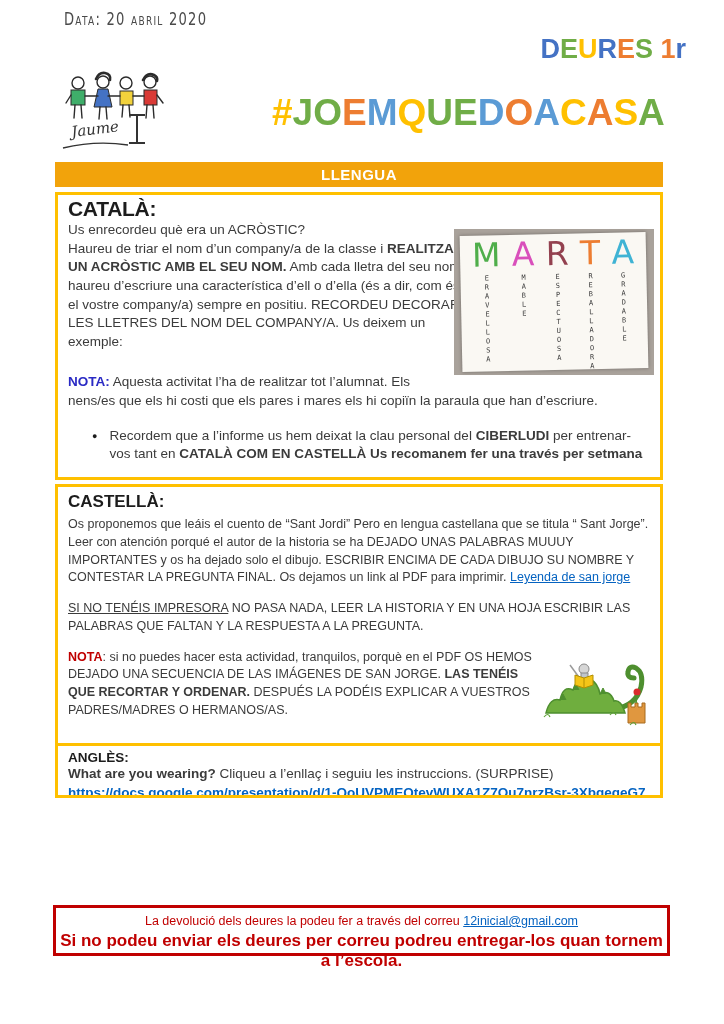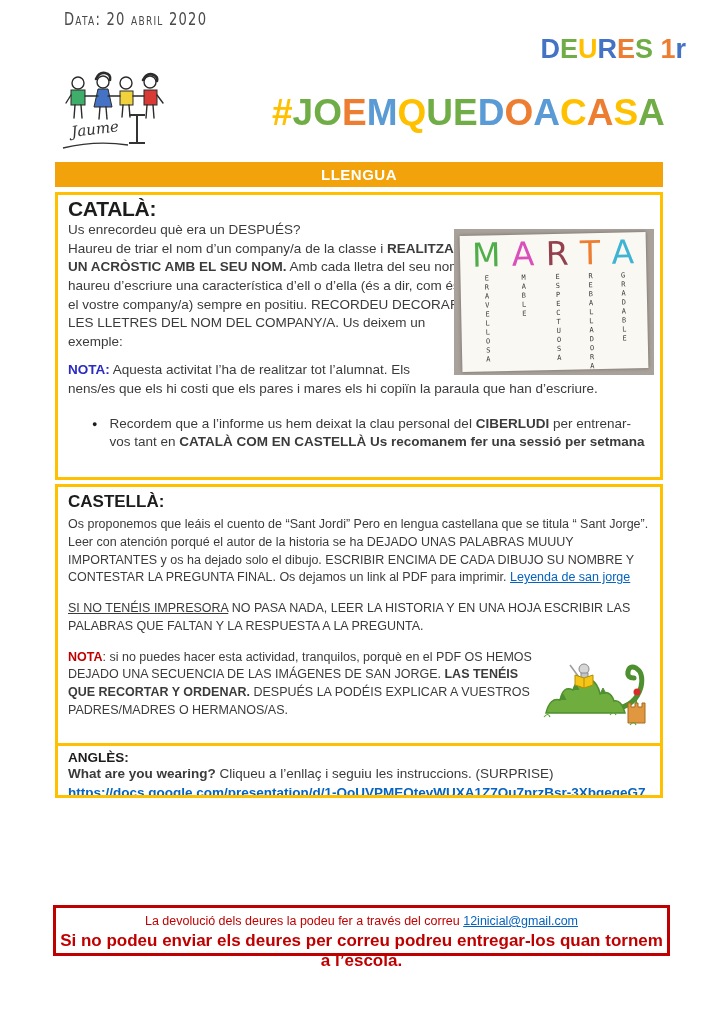--- a/index.html
+++ b/index.html
@@ -30,21 +30,21 @@
   .h-big{font-size:21px;font-weight:bold;color:#1c1c1c;letter-spacing:-.3px;}
   .h-mid{font-size:17px;font-weight:bold;color:#1c1c1c;}
   .h-sml{font-size:13.5px;font-weight:bold;color:#1c1c1c;}
   .small{font-size:13.5px;line-height:1.38;}
   .xsmall{font-size:12.5px;line-height:1.42;}
   .u{text-decoration:underline;}
   .nota-blue{color:var(--nota_blue);font-weight:bold;}
   .nota-red{color:var(--red);font-weight:bold;}
   .link{color:var(--link_blue);text-decoration:underline;cursor:pointer;}
   .textcol{width:398px;}
-  .nota{margin-top:10px;}
+  .nota{margin-top:22px;}
   .bullet{display:flex;margin-top:16px;padding-left:24px;gap:12px;align-items:flex-start;}
   .dot{font-size:9px;line-height:19px;color:#1c1c1c;}
   
   .acro{position:absolute;top:34px;right:6px;width:200px;height:146px;background:#a9a29b;}
   .paper{
     position:absolute;left:7px;top:5px;right:7px;bottom:5px;background:#faf8f3;
     transform:rotate(-1.2deg);box-shadow:0 0 4px rgba(0,0,0,.35);
     display:flex;justify-content:space-between;padding:3px 12px 4px;box-sizing:border-box;overflow:hidden;
   }
   .acro-col{display:flex;flex-direction:column;align-items:center;}
@@ -109,21 +109,21 @@
 
 <div class="hashtag"><span style="color: rgb(255, 192, 0);">#</span><span style="color: rgb(112, 173, 71);">J</span><span style="color: rgb(112, 173, 71);">O</span><span style="color: rgb(237, 125, 49);">E</span><span style="color: rgb(91, 155, 213);">M</span><span style="color: rgb(255, 192, 0);">Q</span><span style="color: rgb(112, 173, 71);">U</span><span style="color: rgb(112, 173, 71);">E</span><span style="color: rgb(91, 155, 213);">D</span><span style="color: rgb(237, 125, 49);">O</span><span style="color: rgb(91, 155, 213);">A</span><span style="color: rgb(255, 192, 0);">C</span><span style="color: rgb(237, 125, 49);">A</span><span style="color: rgb(255, 192, 0);">S</span><span style="color: rgb(112, 173, 71);">A</span></div>
 
 <div class="banner">
   <span>LLENGUA</span>
 </div>
 
 <section class="box" id="catala">
   <div class="h-big">CATALÀ:</div>
   <div class="textcol">
-    <div class="small">Us enrecordeu què era un DESPUÉS?</div>
+    <div class="small">Us enrecordeu què era un ACRÒSTIC?</div>
     <div class="small">
       <span>Haureu de triar el nom d’un company/a de la classe i </span><b>REALITZAR UN ACRÒSTIC AMB EL SEU NOM.</b><span> Amb cada lletra del seu nom haureu d’escriure una característica d’ell o d’ella  (és a dir, com és el vostre company/a) sempre en positiu. RECORDEU DECORAR LES LLETRES DEL NOM DEL COMPANY/A.  Us deixem un exemple:</span>
     </div>
   </div>
 
   <div class="acro">
     <div class="paper">
         <div class="acro-col">
           <div class="acro-big" style="color: rgb(79, 174, 74);">M</div>
           <div class="acro-word">ERAVELLOSA</div>
@@ -148,21 +148,21 @@
   </div>
 
   <div class="small nota">
     <span class="nota-blue">NOTA:</span><span> Aquesta activitat l’ha de realitzar tot l’alumnat. Els</span><br>
     <span>nens/es que els hi costi que els pares i mares els hi copiïn la paraula que han d’escriure.</span>
   </div>
 
   <div class="bullet">
     <span class="dot">●</span>
     <div class="small">
-      <span>Recordem que a l’informe us hem deixat la clau personal del </span><b>CIBERLUDI</b><span> per entrenar-vos tant en </span><b>CATALÀ COM EN CASTELLÀ Us recomanem fer una sessió per setmana</b>
+      <span>Recordem que a l’informe us hem deixat la clau personal del </span><b>CIBERLUDI</b><span> per entrenar-vos tant en </span><b>CATALÀ COM EN CASTELLÀ Us recomanem fer una través per setmana</b>
     </div>
   </div>
 </section>
 
 <section class="box" id="castella">
   <div class="h-mid">CASTELLÀ:</div>
   <div class="xsmall" style="margin-top:4px;">
     <span>Os proponemos que leáis el cuento de “Sant Jordi” Pero en lengua castellana que se titula “ Sant Jorge”. Leer con atención porqué el autor de la historia se ha DEJADO UNAS PALABRAS MUUUY IMPORTANTES  y os ha dejado solo el dibujo. ESCRIBIR ENCIMA DE CADA DIBUJO SU NOMBRE Y CONTESTAR LA PREGUNTA FINAL. Os dejamos un link al PDF para imprimir. </span><a class="link">Leyenda de san jorge</a>
   </div>
   <div class="xsmall" style="margin-top:13px;">

